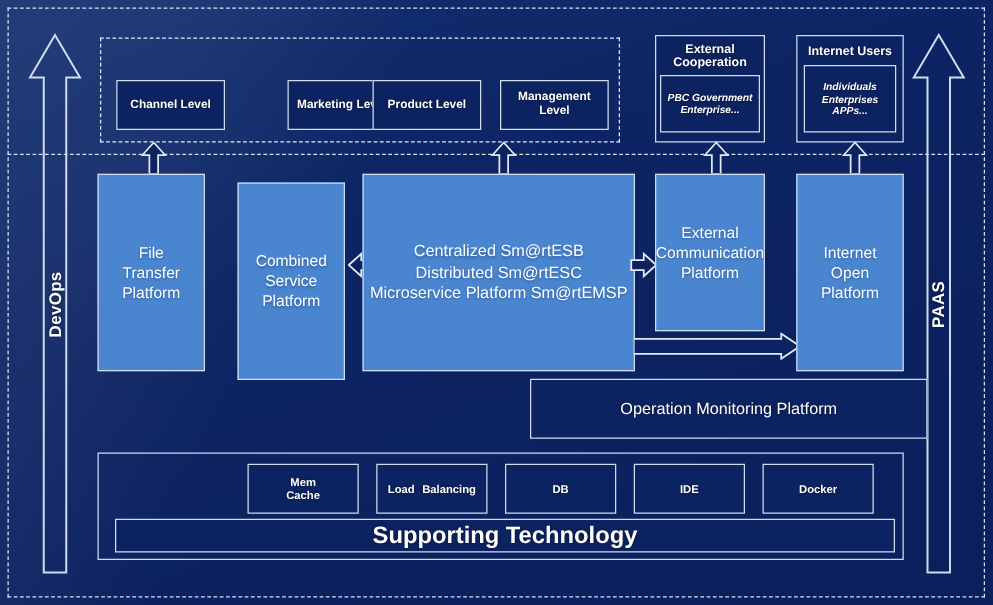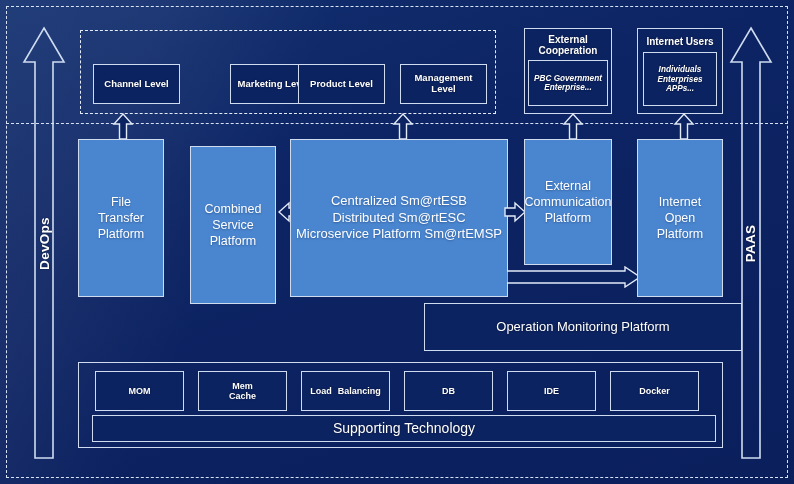--- a/index.html
+++ b/index.html
@@ -66,21 +66,21 @@
   }
   .fbox .lbl{line-height:1.28;padding:0 4px;}
 
   .lvl-txt{font-size:9.5px;font-weight:bold;}
   .top-title{font-size:10px;font-weight:bold;}
   .top-sub{font-size:8.2px;font-weight:bold;line-height:1.25;font-style:italic;}
   .plat-txt{font-size:12.5px;}
   .core-txt{font-size:13px;}
   .gov-txt{font-size:13px;}
   .tech-txt{font-size:9px;font-weight:bold;}
-  .support-txt{font-size:14px;font-weight:normal;}
+  .support-txt{font-size:19px;font-weight:bold;}
 
   .up-arrow svg, .h-arrow svg{display:block;}
 </style>
 </head>
 <body>
 
 <div id="canvas">
 
   <div class="abs outer-frame"></div>
 
@@ -219,23 +219,20 @@
       <span>Platform</span>
     </span>
   </div>
 
   <div class="abs obox" style="left:424px;top:303px;width:318px;height:48px;">
     <span class="lbl gov-txt">Operation Monitoring Platform</span>
   </div>
 
   <div class="abs obox" style="left:78px;top:362px;width:645px;height:86px;background:transparent;"></div>
 
-  <div class="abs obox" style="left:95px;top:371px;width:89px;height:40px;flex-direction:column;">
-    <span class="lbl tech-txt">MOM</span>
-  </div>
   <div class="abs obox" style="left:198px;top:371px;width:89px;height:40px;flex-direction:column;">
     <span class="lbl tech-txt">Mem</span>
     <span class="lbl tech-txt">Cache</span>
   </div>
   <div class="abs obox" style="left:301px;top:371px;width:89px;height:40px;flex-direction:row;">
     <span class="lbl tech-txt">Load</span>
     <span class="lbl tech-txt">Balancing</span>
   </div>
   <div class="abs obox" style="left:404px;top:371px;width:89px;height:40px;flex-direction:column;">
     <span class="lbl tech-txt">DB</span>

